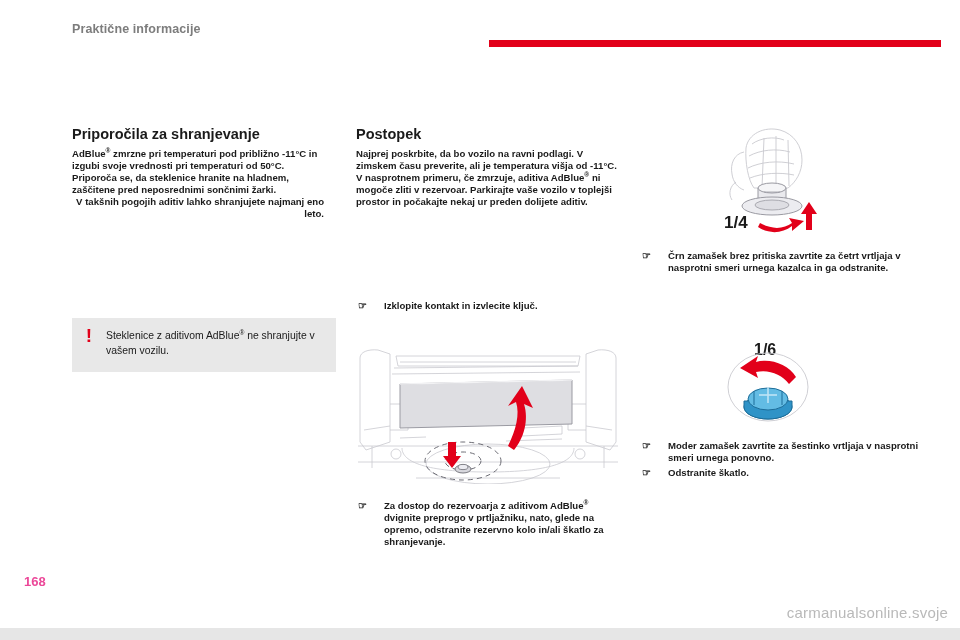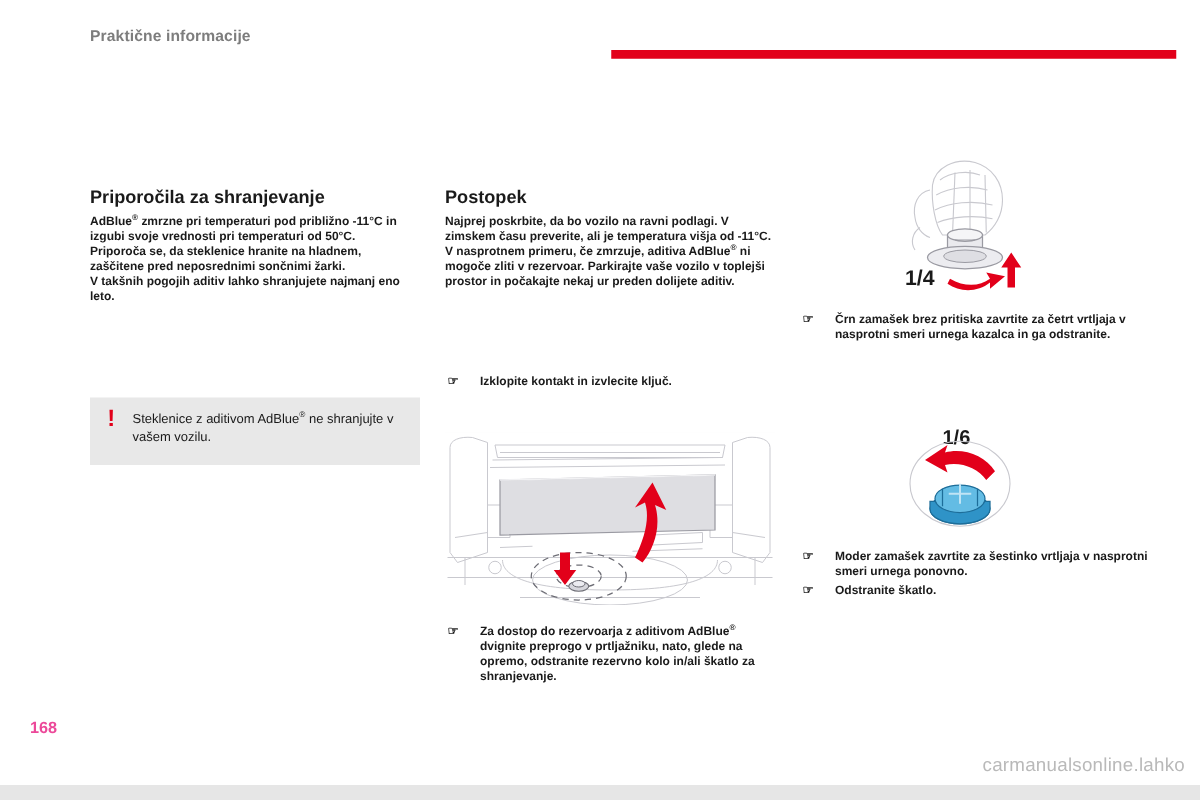--- a/index.html
+++ b/index.html
@@ -17,33 +17,33 @@
     position:absolute;left:72px;top:22px;
     font-size:12.5px;font-weight:bold;color:#7d7d7d;
     letter-spacing:.1px;
   }
   .hdr-rule{
     position:absolute;left:489px;top:40px;width:452px;height:7px;
     background:#e2001a;
   }
 
   
-  .col{position:absolute;margin-top:24px;}
+  .col{position:absolute;}
   .col-1{left:72px;top:126px;width:252px;}
   .col-2{left:356px;top:126px;width:264px;}
 
   h2.sec{
     font-size:14.5px;font-weight:bold;color:#1a1a1a;
     margin:0 0 5px 0;line-height:1.2;
   }
   p.body{
     font-size:9.6px;line-height:11.9px;color:#1a1a1a;
     margin:0;font-weight:bold;
   }
-  p.body + p.body{margin-top:0;}
+  p.body + p.body{margin-top:0;text-align:right;}
   sup{font-size:6.6px;vertical-align:super;line-height:0;}
 
   
   .warn{
     position:absolute;left:72px;top:318px;width:264px;min-height:54px;
     background:#e8e8e8;display:flex;align-items:flex-start;
     padding:10px 10px 12px 0;box-sizing:border-box;
   }
   .warn-ico{
     width:34px;flex:0 0 34px;text-align:center;
@@ -251,15 +251,15 @@
       <span>Moder zamašek zavrtite za šestinko vrtljaja v nasprotni smeri urnega ponovno.</span>
     </li>
     <li>
       <span class="hand">☞</span>
       <span>Odstranite škatlo.</span>
     </li>
   </ul>
 
   <div class="pg-num">168</div>
   <div class="footer-bar"></div>
-  <div class="wm">carmanualsonline.lahko</div>
+  <div class="wm">carmanualsonline.svoje</div>
 
 </div>
 
 </body></html>

